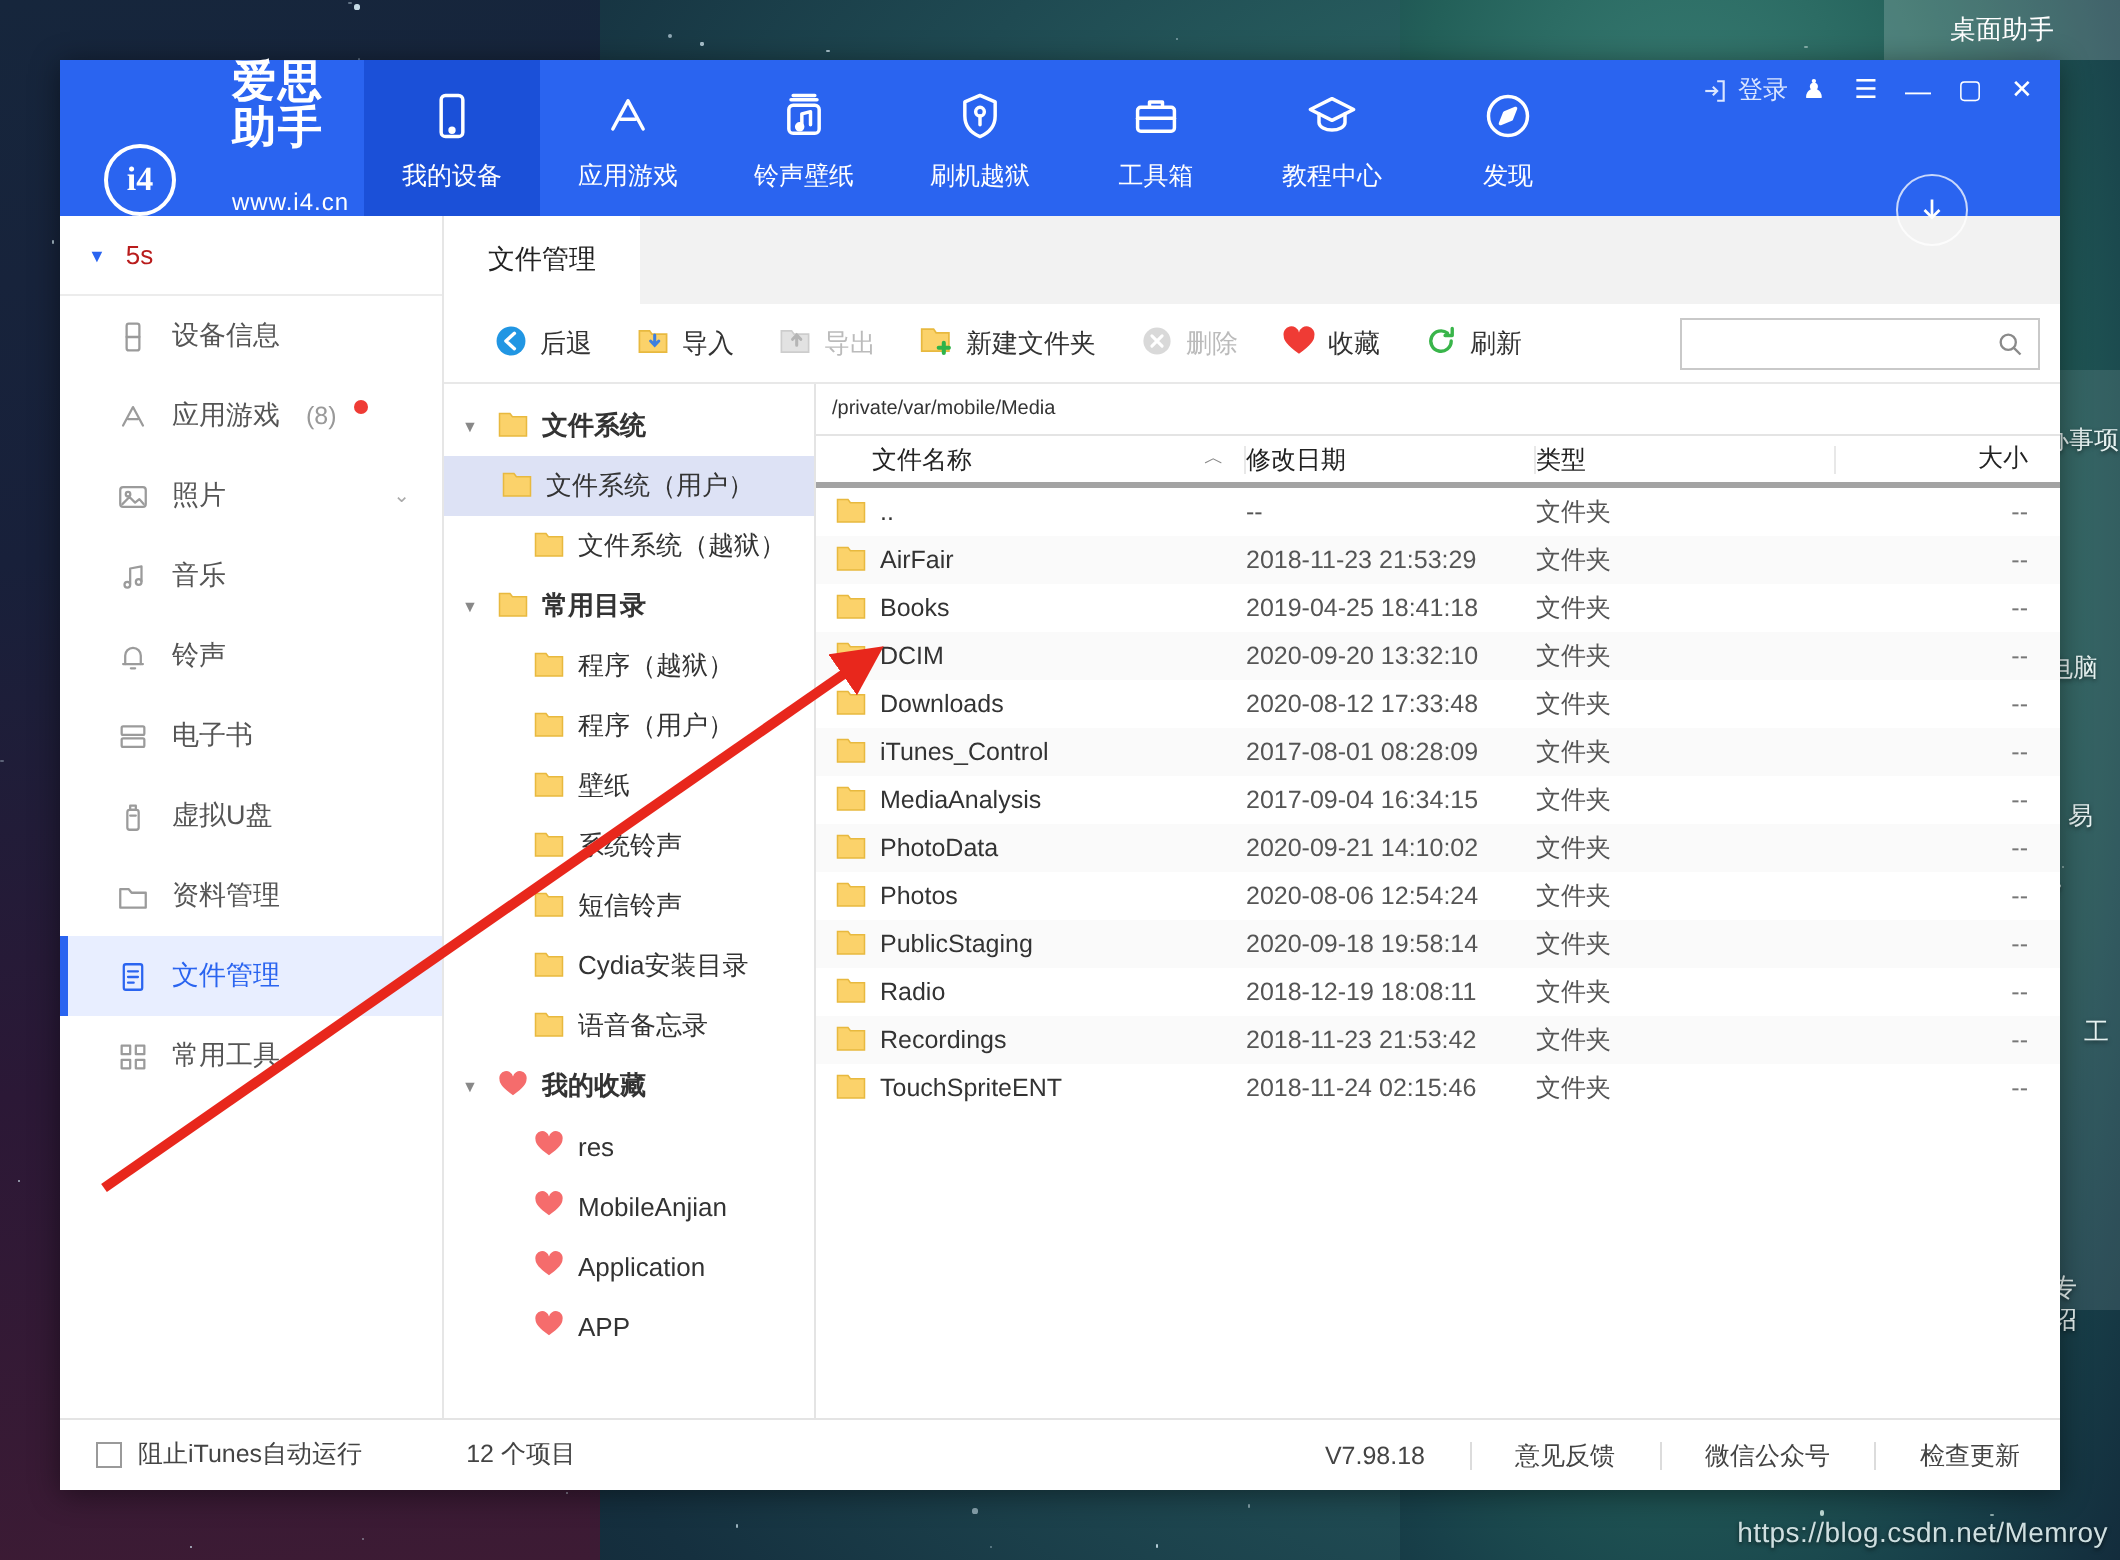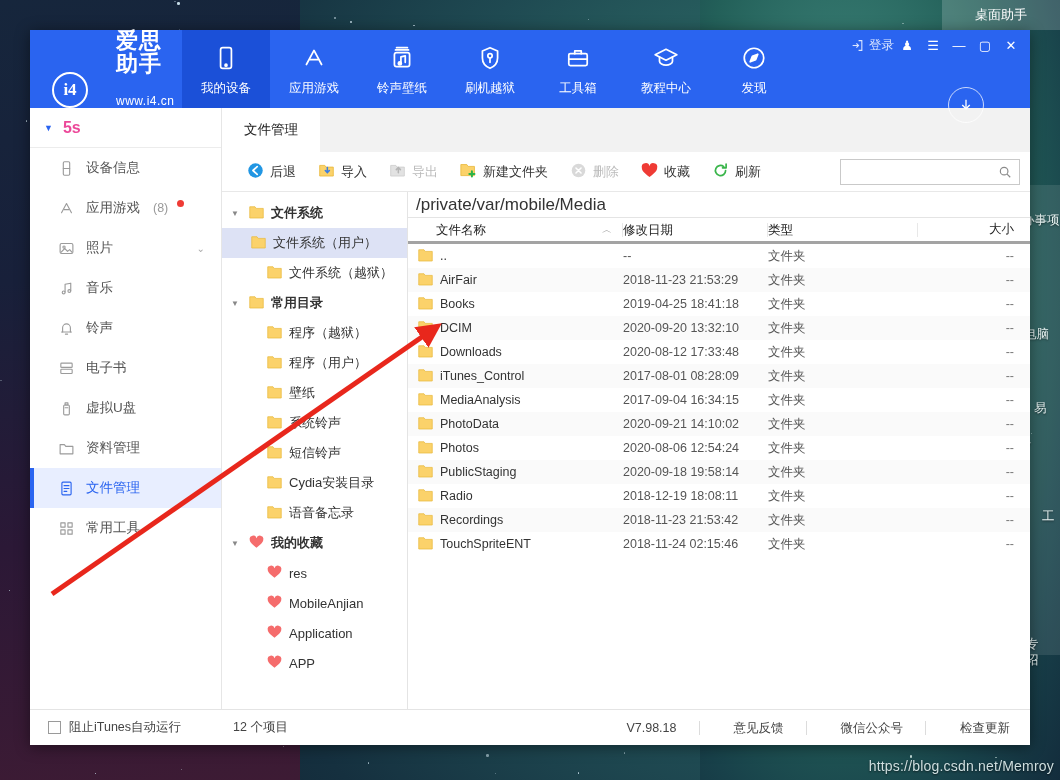--- a/index.html
+++ b/index.html
@@ -80,21 +80,21 @@
   
   #sidebar {
     width: 192px; background: #fff; border-right: 1px solid #e6e6e6;
     display: flex; flex-direction: column; flex: none;
   }
   #device-row {
     height: 40px; display: flex; align-items: center; gap: 10px;
     padding-left: 14px; border-bottom: 1px solid #ececec; cursor: pointer;
   }
   #device-row .caret { color: #2a64f0; font-size: 9px; }
-  #device-row .device-name { color: #ec4899; font-size: 16px; font-weight: bold; }
+  #device-row .device-name { color: #b91c1c; font-size: 13px; font-weight: normal; }
   .side-item {
     height: 40px; display: flex; align-items: center; gap: 11px;
     padding-left: 28px; font-size: 13.5px; color: #555; cursor: pointer;
     position: relative;
   }
   .side-item .sicon { width: 17px; height: 17px; flex: none; opacity: .75; }
   .side-item.active { background: #e8eeff; color: #2a64f0; }
   .side-item.active::before {
     content: ""; position: absolute; left: 0; top: 0; bottom: 0; width: 4px; background: #2a64f0;
   }
@@ -144,21 +144,21 @@
   .tree-row.selected { background: #dde2f5; }
   .tree-row.group { font-weight: bold; }
   .tw-caret { width: 14px; text-align: center; color: #888; font-size: 8px; flex: none; }
   .folder-ico { width: 15px; height: 14px; flex: none; }
   .heart-ico { width: 15px; height: 14px; flex: none; }
   .tree-label { overflow: hidden; white-space: nowrap; }
   
   #listpane { flex: 1; display: flex; flex-direction: column; min-width: 0; }
   #pathbar {
     height: 26px; display: flex; align-items: center; padding-left: 8px;
-    font-size: 17px; color: #333; border-bottom: 1px solid #e4e4e4; flex: none;
+    font-size: 10px; color: #333; border-bottom: 1px solid #e4e4e4; flex: none;
   }
   #list-head {
     height: 26px; display: flex; align-items: center; border-bottom: 3px solid #a3a3a3;
     font-size: 12.5px; color: #222; flex: none;
   }
   .col-name { width: 215px; padding-left: 28px; display: flex; align-items: center; gap: 8px; }
   .col-date { width: 145px; }
   .col-type { width: 150px; }
   .col-size { flex: 1; text-align: right; padding-right: 16px; }
   #list-head .col-name, #list-head .col-date, #list-head .col-type {
@@ -176,21 +176,21 @@
   
   #statusbar {
     height: 36px; border-top: 1px solid #e4e4e4; display: flex; align-items: center;
     padding: 0 16px 0 18px; font-size: 12.5px; color: #444; flex: none; background: #fff;
   }
   #itunes-check {
     display: flex; align-items: center; gap: 8px; cursor: pointer;
   }
   .chk-box { width: 13px; height: 13px; border: 1px solid #9a9a9a; background: #fff; flex: none; }
   #item-count { margin-left: 52px; color: #444; }
-  #status-right { margin-left: auto; display: flex; align-items: center; gap: 12px; }
+  #status-right { margin-left: auto; display: flex; align-items: center; gap: 0; }
   #status-right .sr {
     padding: 0 22px; color: #444; cursor: pointer; border-right: 1px solid #dcdcdc; line-height: 14px;
   }
   #status-right .sr:last-child { border-right: none; padding-right: 4px; }
   #status-right .sr.version { cursor: default; }
   
   .peek {
     position: absolute; color: #e7f2f1; font-size: 12.5px;
     text-shadow: 0 1px 2px rgba(0,0,0,.5); white-space: nowrap;
   }

